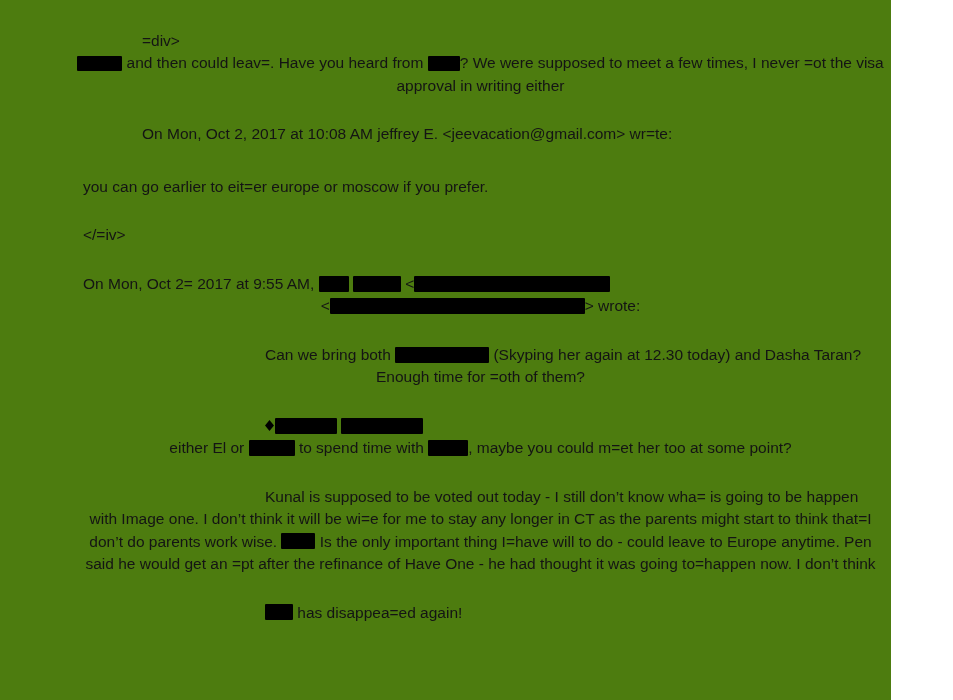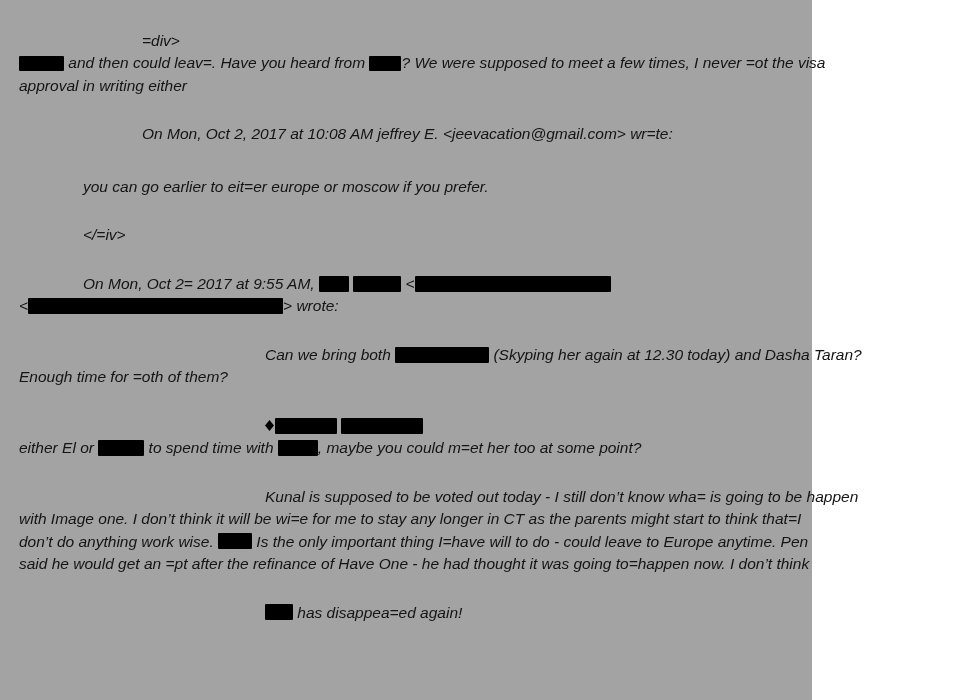--- a/index.html
+++ b/index.html
@@ -9,40 +9,39 @@
   }
   body {
     width: 953px;
     height: 700px;
     font-family: "Liberation Sans", sans-serif;
     color: #111111;
     overflow: hidden;
   }
   .page {
     position: relative;
-    width: 812px;
+    width: 891px;
     height: 700px;
-    background: #a3a3a3;
-    font-style: italic;
+    background: #4d7c0f;
   }
   .doc {
     position: absolute;
     left: 0;
     top: 0;
     width: 953px;
     padding: 0;
   }
   .para {
     font-size: 15.5px;
     line-height: 1.45;
     color: #141414;
     margin: 0;
   }
   
-  .ind-0 { margin-left: 19px; }
+  .ind-0 { margin-left: 8px; text-align: center; }
   .ind-1 { margin-left: 142px; }
   .ind-2 { margin-left: 83px; }
   .ind-3 { margin-left: 265px; }
 
   .redact {
     display: inline-block;
     background: #000000;
     vertical-align: middle;
     border-radius: 1px;
     height: 15px;
@@ -149,21 +148,21 @@
 
     <p class="para ind-3">
       <span>Kunal is supposed to be voted out today - I still don’t know wha= is going to be happen</span>
     </p>
 
     <p class="para ind-0">
       <span>with Image one. I don’t think it will be wi=e for me to stay any longer in CT as the parents might start to think that=I</span>
     </p>
 
     <p class="para ind-0">
-      <span>don’t do anything work wise.</span>
+      <span>don’t do parents work wise.</span>
       <span class="redact r-tall" style="width:34px"></span>
       <span>Is the only important thing I=have will to do - could leave to Europe anytime. Pen</span>
     </p>
 
     <p class="para ind-0">
       <span>said he would get an =pt after the refinance of Have One - he had thought  it was going to=happen now. I don’t think</span>
     </p>
 
 
     <div class="sp-3"></div>

